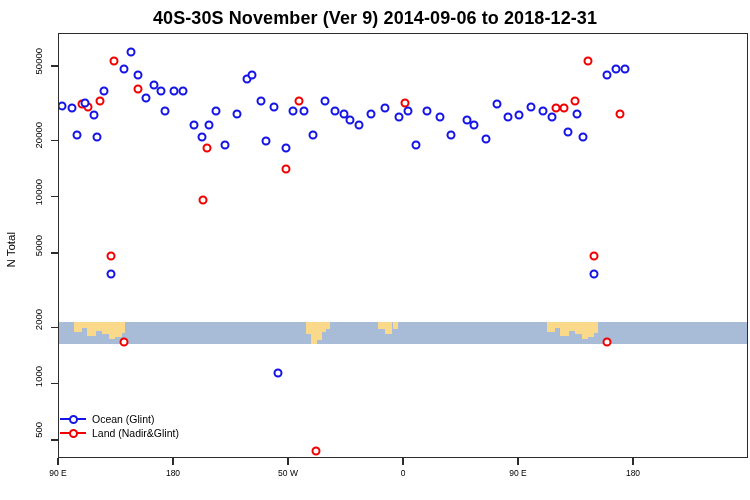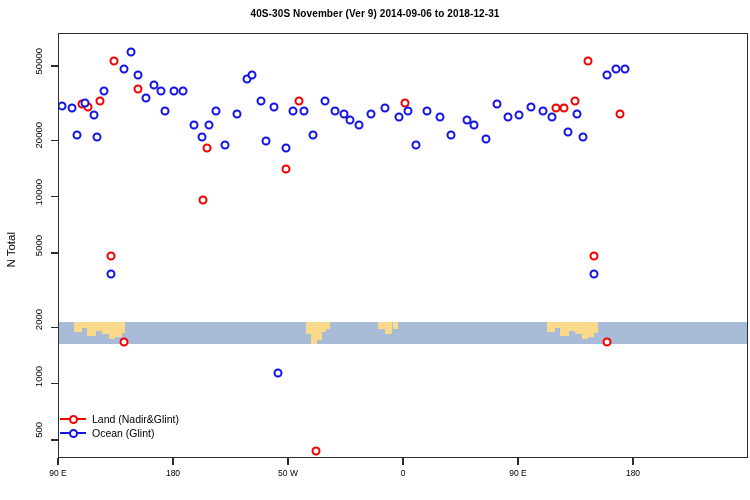--- a/index.html
+++ b/index.html
@@ -1,21 +1,21 @@
 <!DOCTYPE html>
 <html><head>
 <meta charset="utf-8">
 <style>
   html,body{margin:0;padding:0;background:#ffffff;}
   body{width:750px;height:500px;overflow:hidden;font-family:"Liberation Sans",sans-serif;}
   #root{position:relative;width:750px;height:500px;background:#fff;}
 
   #title{
     position:absolute;left:0;top:8px;width:750px;text-align:center;
-    font-size:10px;font-weight:bold;color:#000;letter-spacing:.1px;
+    font-size:18px;font-weight:bold;color:#000;letter-spacing:.1px;
   }
 
   
   #frame{
     position:absolute;left:58px;top:33px;width:690px;height:425px;
     border:1.3px solid #2c2c2c;box-sizing:border-box;background:#fff;
     overflow:hidden;
   }
 
   
@@ -214,26 +214,26 @@
         <div class="pt ocean" style="left: 535.389px; top: 240.078px; border-color: rgb(20, 20, 230);"></div>
         <div class="pt ocean" style="left: 548.167px; top: 41.4807px; border-color: rgb(20, 20, 230);"></div>
         <div class="pt ocean" style="left: 557.111px; top: 34.5656px; border-color: rgb(20, 20, 230);"></div>
         <div class="pt ocean" style="left: 566.056px; top: 34.5656px; border-color: rgb(20, 20, 230);"></div>
       </div>
   </div>
 
   <div id="legend">
     <div class="legrow">
       <span class="legmark">
+        <span class="legline b"></span>
+          <span class="legcirc b"></span>
+      </span>
+      <span>Ocean (Glint)</span>
+    </div>
+    <div class="legrow">
+      <span class="legmark">
         <span class="legline r"></span>
           <span class="legcirc r"></span>
       </span>
       <span>Land (Nadir&amp;Glint)</span>
     </div>
-    <div class="legrow">
-      <span class="legmark">
-        <span class="legline b"></span>
-          <span class="legcirc b"></span>
-      </span>
-      <span>Ocean (Glint)</span>
-    </div>
   </div>
 </div>
 
 </body></html>

